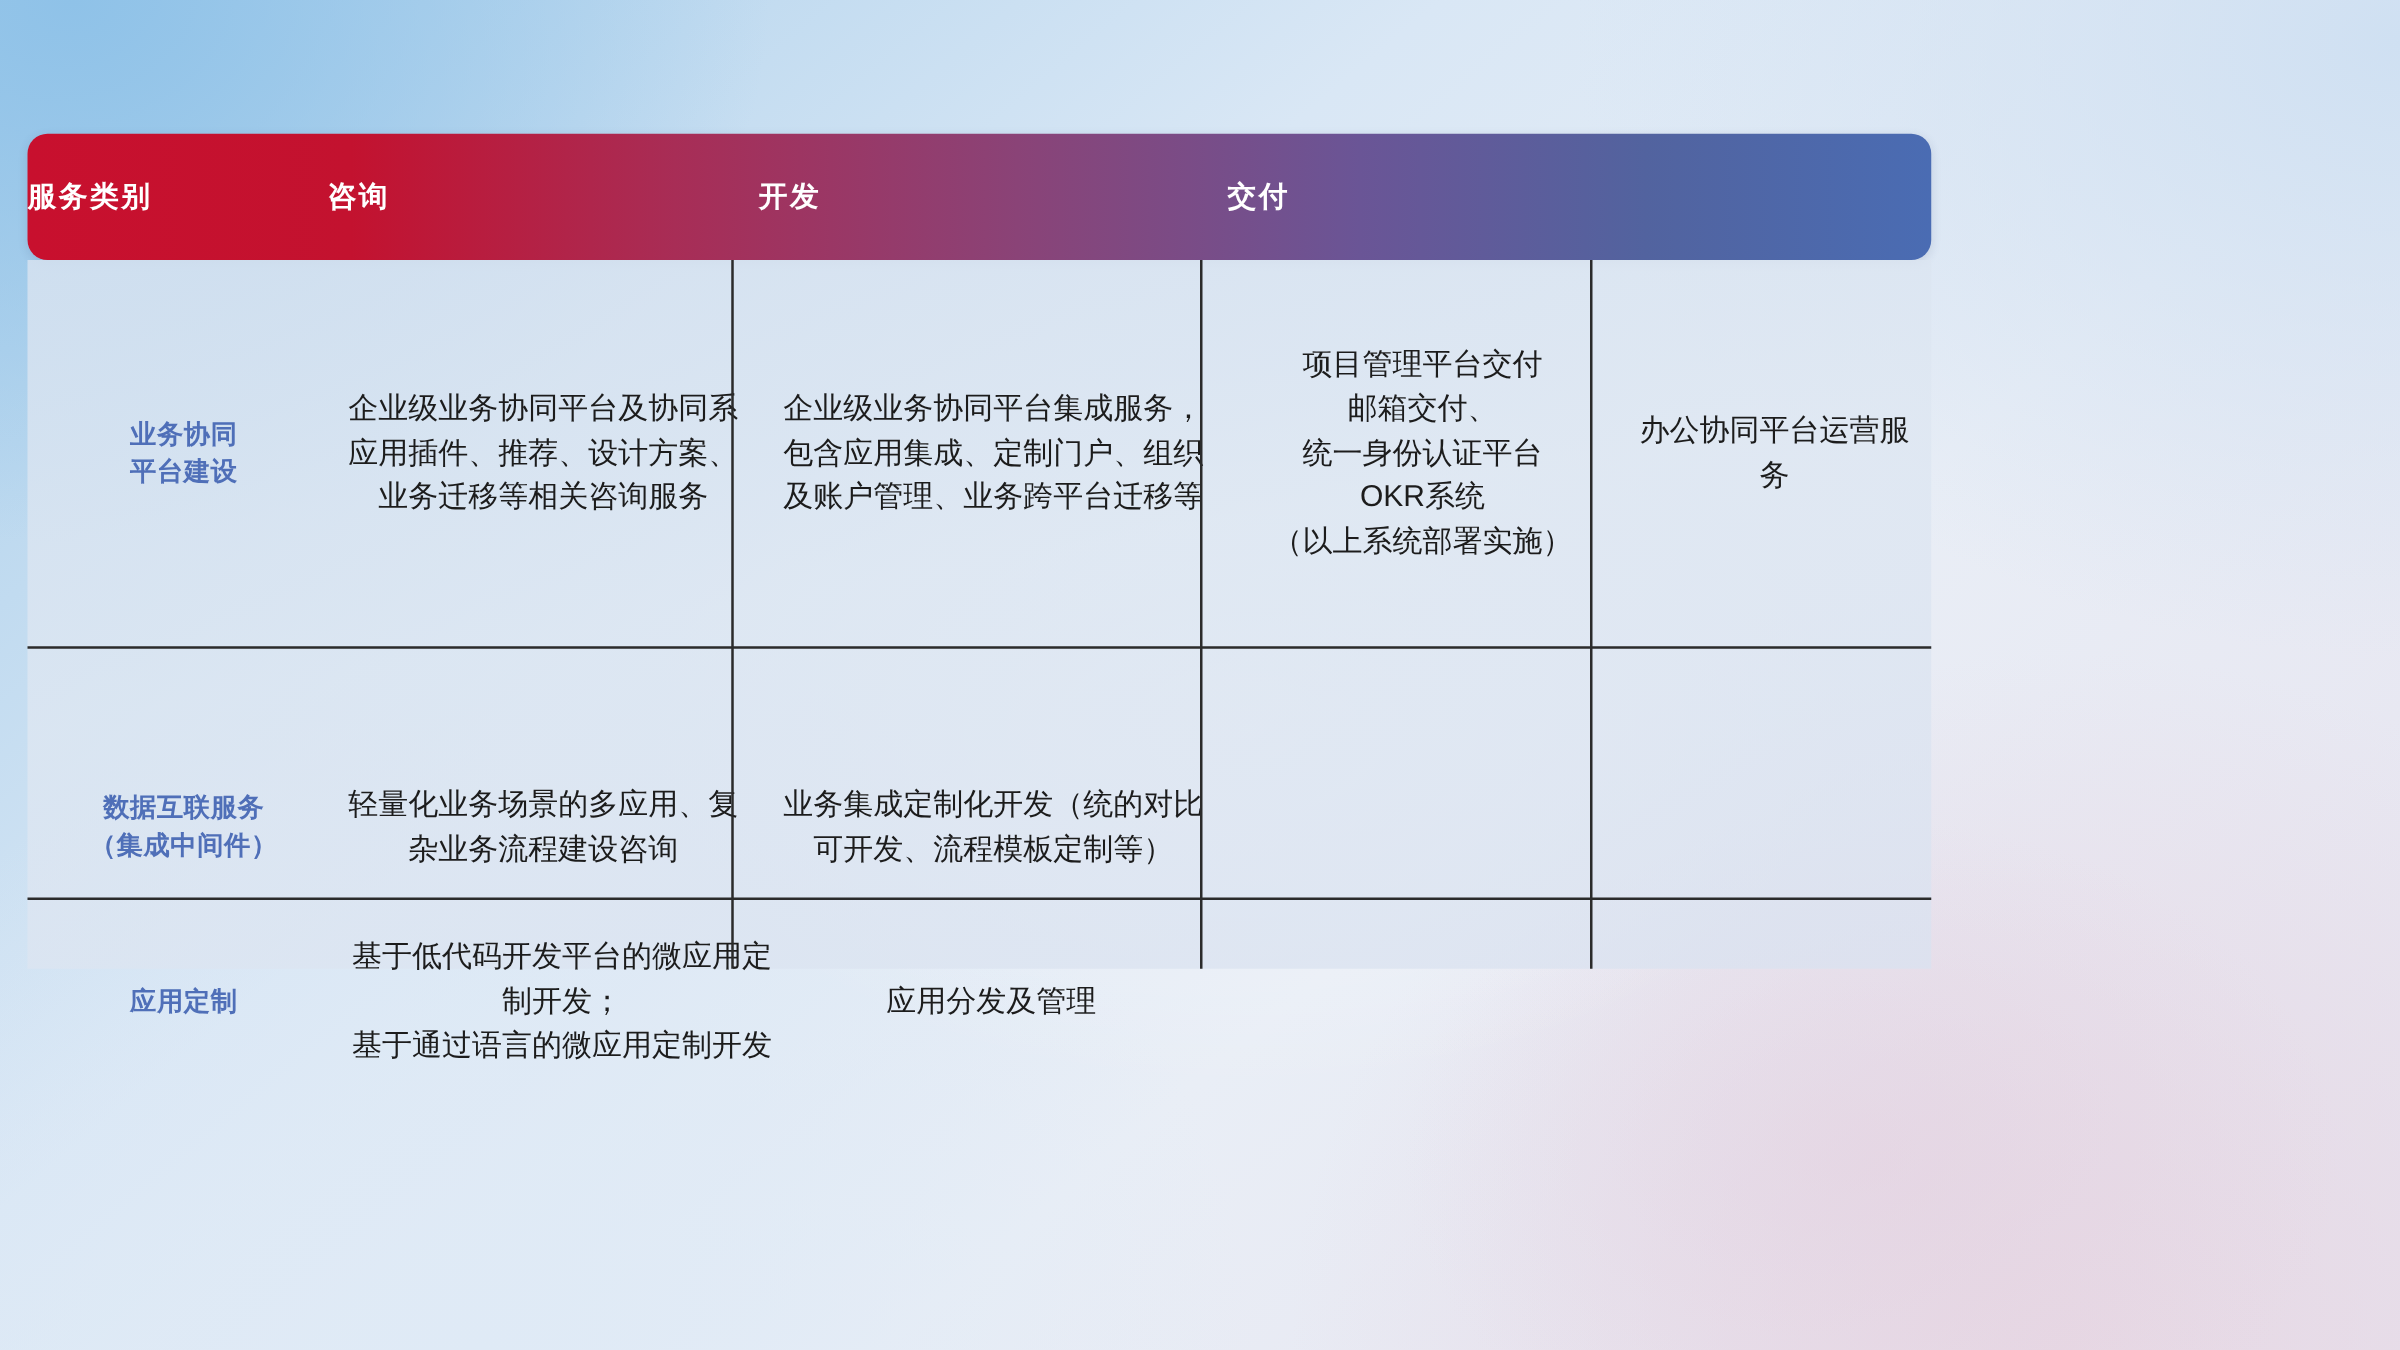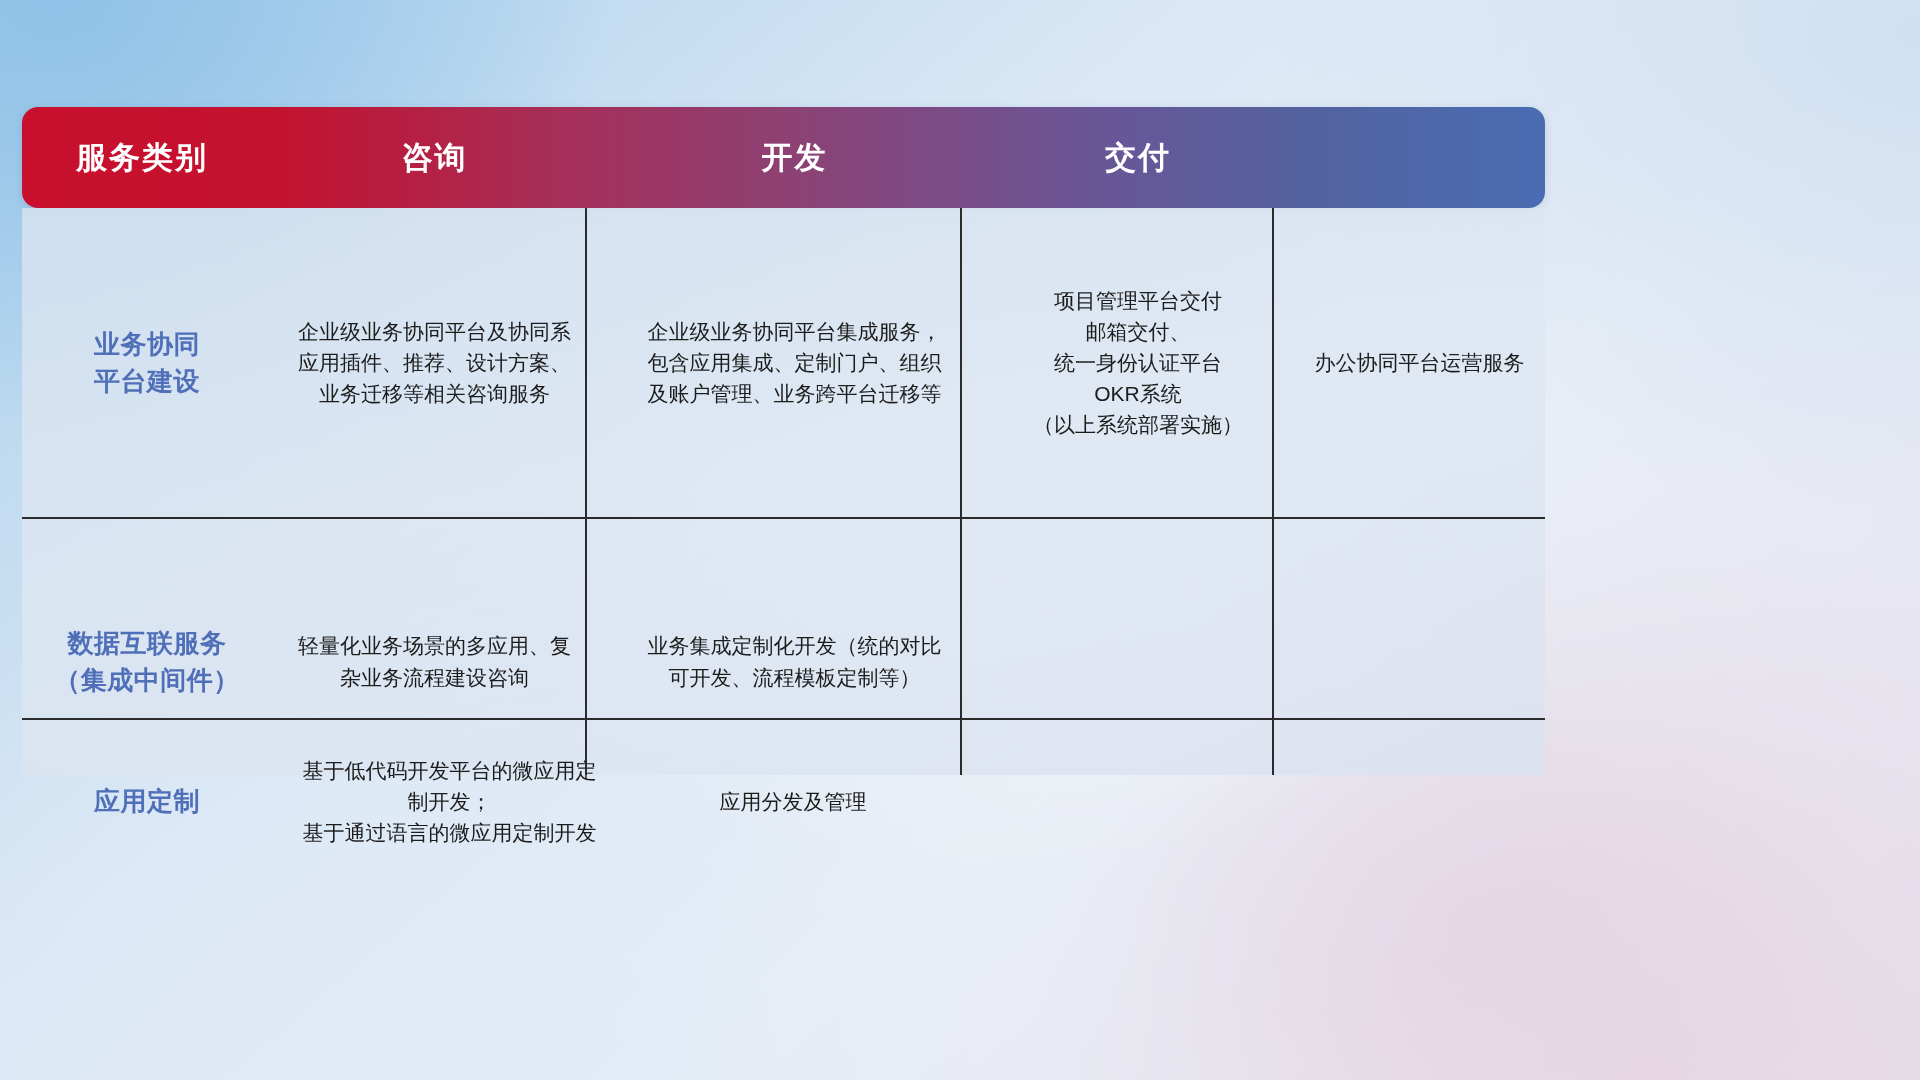--- a/index.html
+++ b/index.html
@@ -60,23 +60,23 @@
         #52639f 85%,
         #4a6cb3 100%);
     display: flex;
     align-items: center;
     box-shadow: 0 2px 8px rgba(60,70,110,0.14);
     overflow: hidden;
   }
   .hcell {
     color: #ffffff;
     font-weight: bold;
-    font-size: 31px;
+    font-size: 23px;
     letter-spacing: 2px;
-    text-align: center;
+    text-align: left;
     white-space: nowrap;
   }
 
   
   #table-body {
     position: absolute;
     left: 0;
     top: 101px;
     width: 100%;
     height: 567px;
@@ -96,29 +96,29 @@
   
   #row-2 { height: 167px; }
 
   .cell {
     box-sizing: border-box;
     display: flex;
     align-items: center;
     justify-content: center;
     text-align: center;
     padding: 6px 14px;
-    font-size: 21px;
+    font-size: 24px;
     line-height: 1.48;
     color: #1c1c1c;
     white-space: pre-line;
   }
   .cell.label {
     color: #4f6fb8;
     font-weight: bold;
-    font-size: 26px;
+    font-size: 21px;
     line-height: 1.42;
     letter-spacing: 0.5px;
     padding-left: 24px;
   }
 
   
   .vline {
     position: absolute;
     width: 2px;
     background: #2b2b2b;

